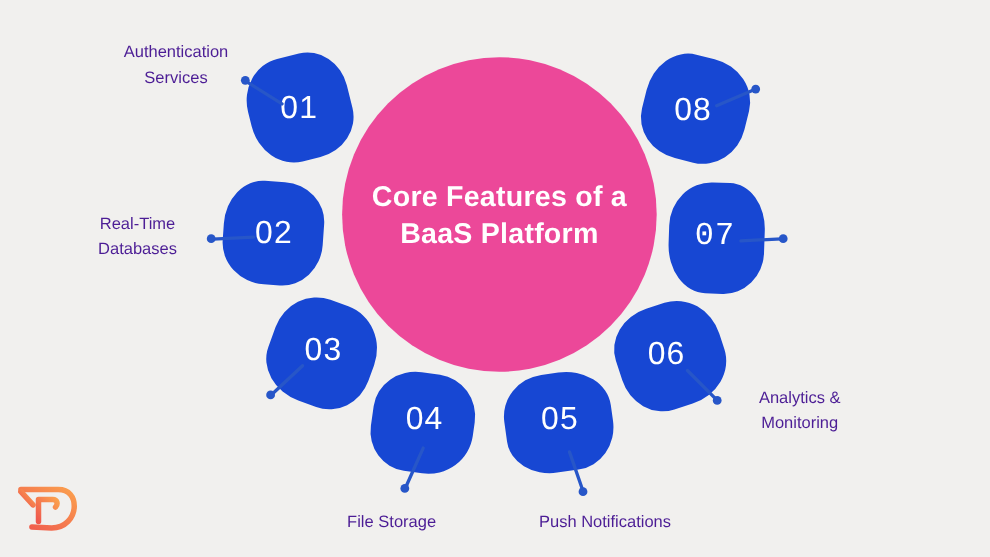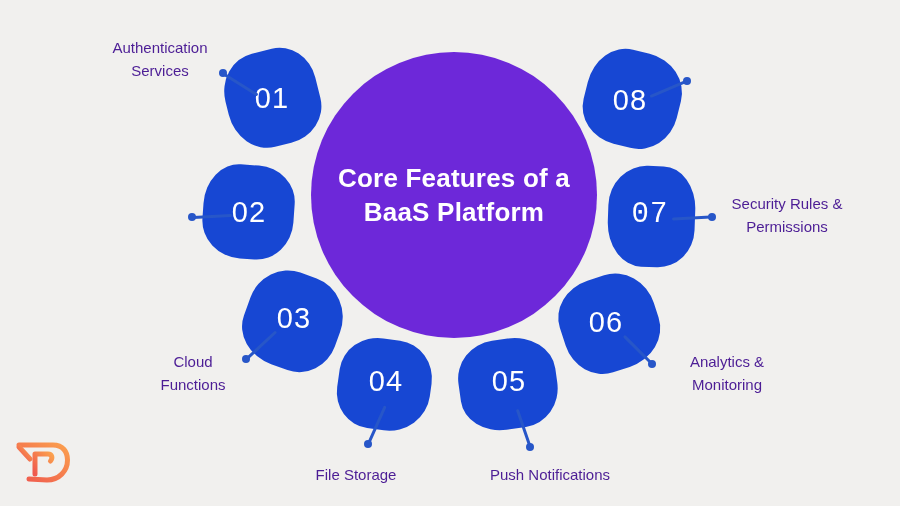--- a/index.html
+++ b/index.html
@@ -3,21 +3,21 @@
 <meta charset="utf-8">
 <style>
   html,body{margin:0;padding:0;background:#f1f0ee;}
   .canvas{
     position:relative;width:900px;height:506px;overflow:hidden;
     background:#f1f0ee;font-family:"Liberation Sans",sans-serif;
   }
   
   .center-circle{
     position:absolute;left:311px;top:52px;width:286px;height:286px;
-    background:#6d28d9;border-radius:50%;
+    background:#ec4899;border-radius:50%;
     display:flex;align-items:center;justify-content:center;
   }
   .title{
     color:#ffffff;font-size:26px;font-weight:bold;line-height:34px;
     text-align:center;white-space:pre-line;letter-spacing:.2px;
   }
   
   .blob{position:absolute;background:#1747d3;}
   .blob-1{left:226px;top:50px;width:93px;height:96px;transform:rotate(-14deg);
     border-radius:40% 38% 42% 40% / 42% 40% 38% 44%;}
@@ -118,28 +118,26 @@
   <div class="dot dot-2"></div>
   <div class="dot dot-3"></div>
   <div class="dot dot-4"></div>
   <div class="dot dot-5"></div>
   <div class="dot dot-6"></div>
   <div class="dot dot-7"></div>
   <div class="dot dot-8"></div>
 
   <div class="label label-1">Authentication
 Services</div>
-  <div class="label label-3">Cloud
-Functions</div>
+  <div class="label label-2">Real-Time
+Databases</div>
   <div class="label label-4">File Storage</div>
   <div class="label label-5">Push Notifications</div>
   <div class="label label-6">Analytics &amp;
 Monitoring</div>
-  <div class="label label-7">Security Rules &amp;
-Permissions</div>
 
   <svg class="logo" viewBox="0 0 62 56" aria-hidden="true">
     <defs>
       <linearGradient id="lg" x1="0" y1="1" x2="1" y2="0">
         <stop offset="0" stop-color="#ef584e"></stop>
         <stop offset="1" stop-color="#fba04e"></stop>
       </linearGradient>
     </defs>
     <g fill="none" stroke="url(#lg)" stroke-width="5" stroke-linecap="round" stroke-linejoin="round">
       <path d="M 7,12 L 41,12 C 51,12 55.5,19 55.5,27 C 55.5,38 47,47 35,47 L 17,46"></path>

